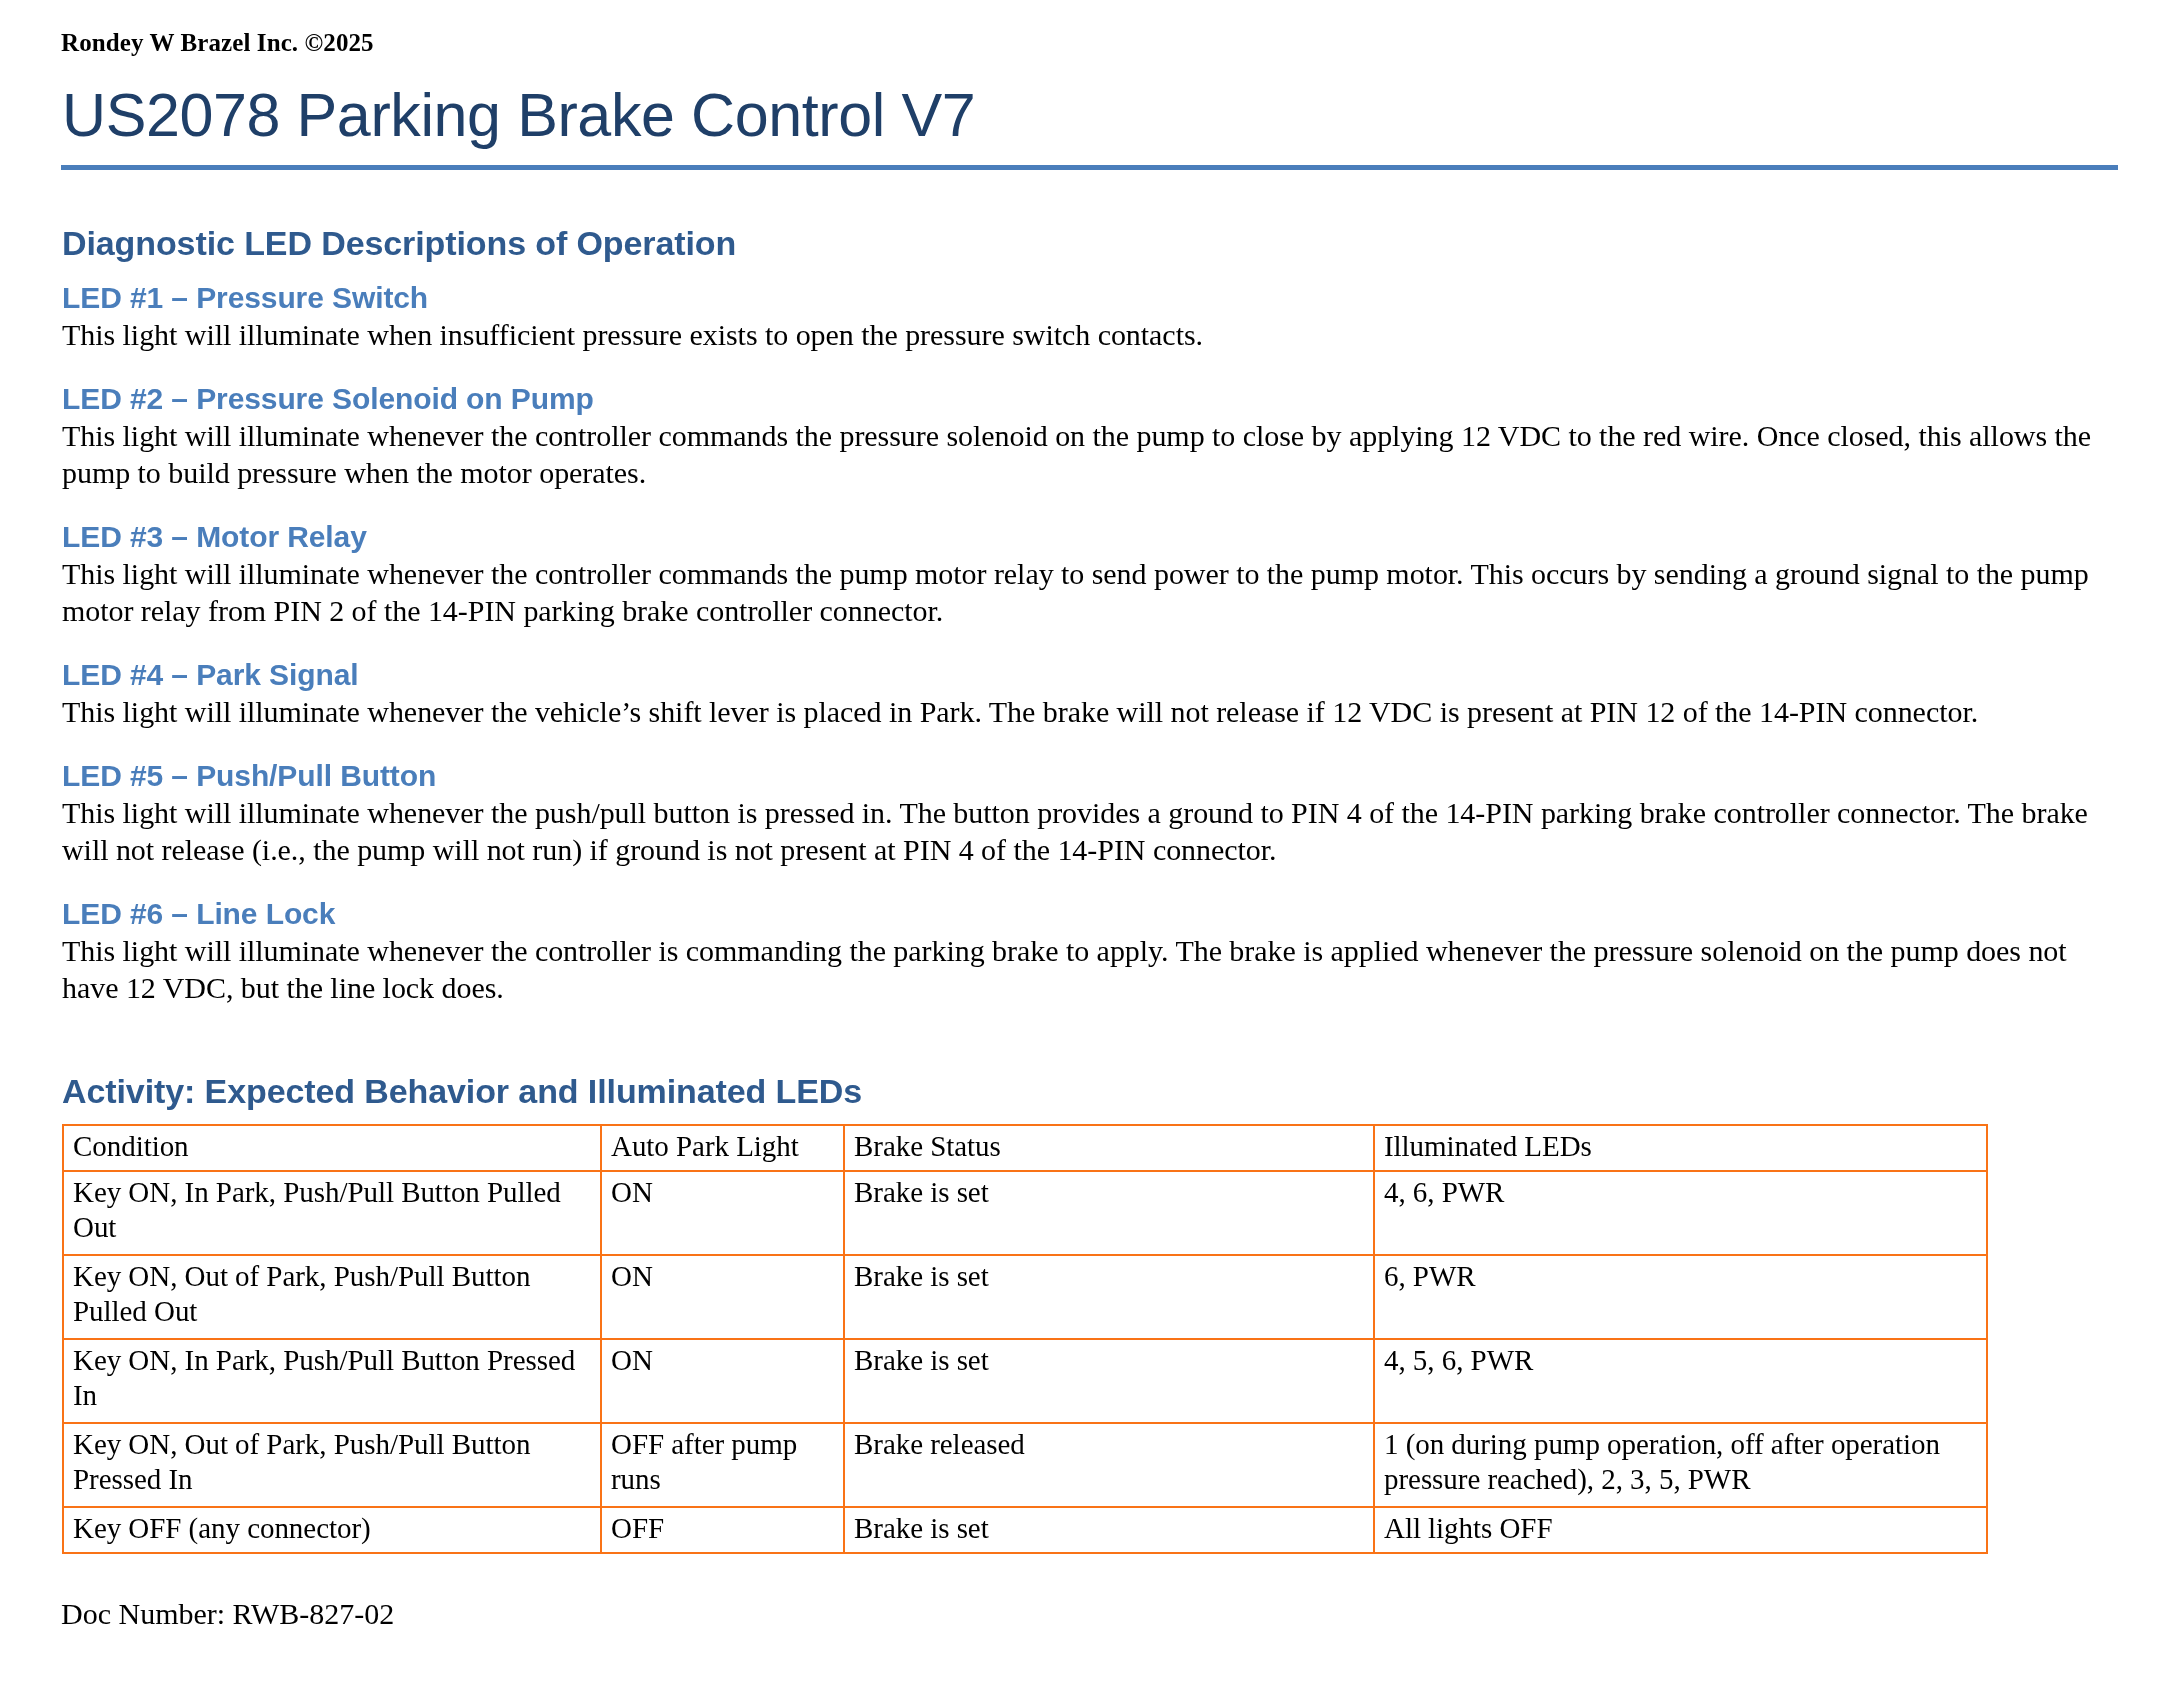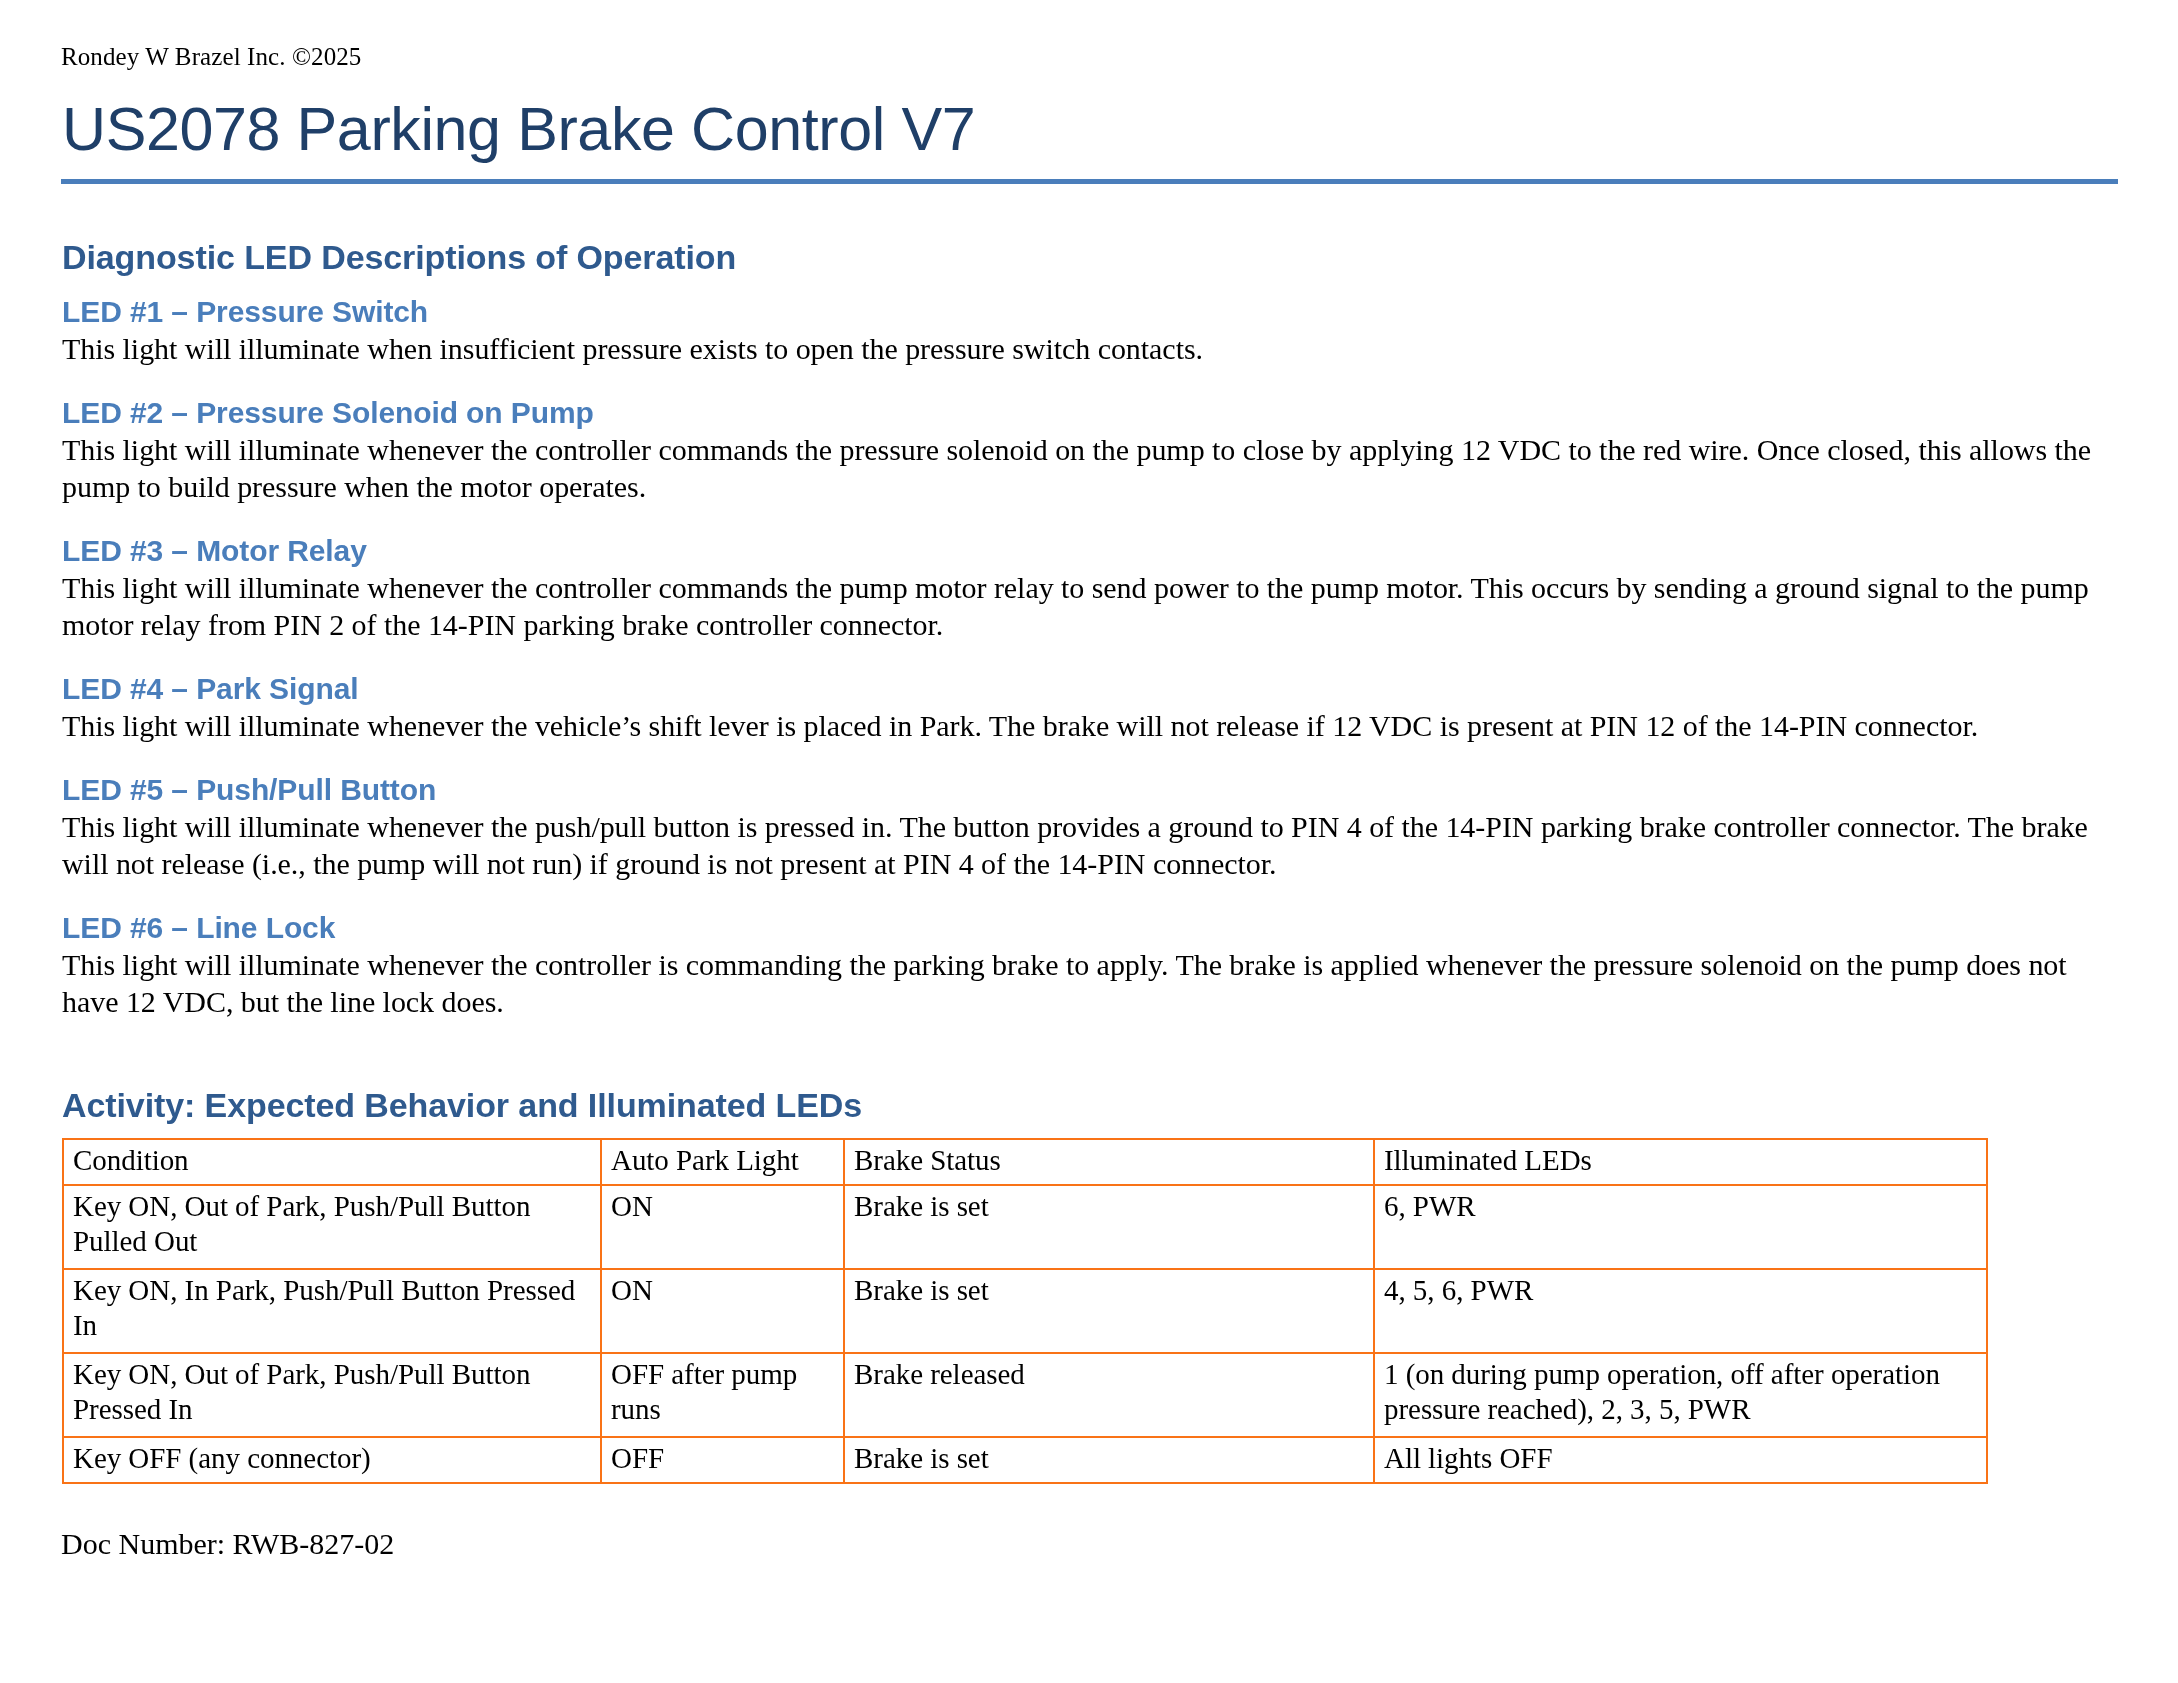--- a/index.html
+++ b/index.html
@@ -22,21 +22,22 @@
     padding: 26px 61px 0 59px;
   }
 
   
   .copyright {
     font-family: "Liberation Serif", serif;
     font-size: 25px;
     line-height: 30px;
     letter-spacing: 0.1px;
     color: #000000;
-    margin: 16px 0 0 2px;
+    margin: 2px 0 0 2px;
+    font-weight: bold;
   }
   .doc-title {
     font-family: "Liberation Sans Narrow", "Liberation Sans", sans-serif;
     font-stretch: condensed;
     font-size: 61px;
     line-height: 71px;
     font-weight: 400;
     color: #1f3f68;
     letter-spacing: -0.4px;
     margin: 22px 0 0 3px;
@@ -177,20 +178,26 @@
           <col class="c4">
       </colgroup>
       <tbody>
         <tr class="hdr">
           <td>Condition</td>
           <td>Auto Park Light</td>
           <td>Brake Status</td>
           <td>Illuminated LEDs</td>
         </tr>
         <tr class="tall">
+          <td>Key ON, In Park, Push/Pull Button Pulled Out</td>
+          <td>ON</td>
+          <td>Brake is set</td>
+          <td>4, 6, PWR</td>
+        </tr>
+        <tr class="tall">
           <td>Key ON, Out of Park, Push/Pull Button Pulled Out</td>
           <td>ON</td>
           <td>Brake is set</td>
           <td>6, PWR</td>
         </tr>
         <tr class="tall">
           <td>Key ON, In Park, Push/Pull Button Pressed In</td>
           <td>ON</td>
           <td>Brake is set</td>
           <td>4, 5, 6, PWR</td>

